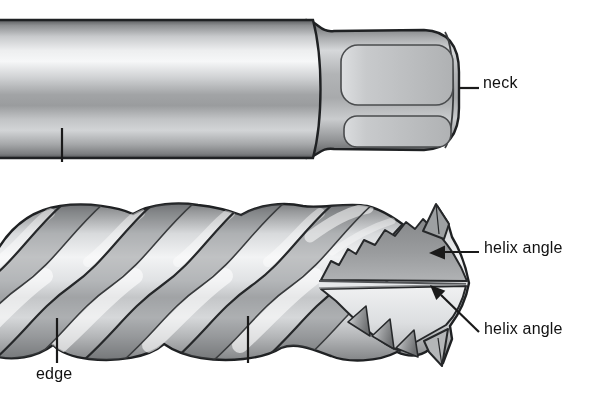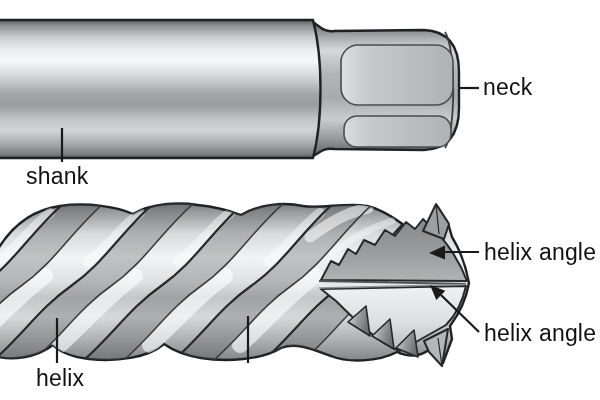--- a/index.html
+++ b/index.html
@@ -6,21 +6,21 @@
   .stage{
     position:relative;
     width:600px;height:400px;
     background:#ffffff;
     overflow:hidden;
     font-family:"Liberation Sans", sans-serif;
   }
   .stage svg{position:absolute;left:0;top:0;}
   .lbl{
     position:absolute;
-    font-size:23px;
+    font-size:16px;
     line-height:1.05;
     color:#111111;
     white-space:nowrap;
     letter-spacing:0.2px;
   }
   .lbl-shank{left:26px;top:164px;}
   .lbl-neck{left:483px;top:75px;}
   .lbl-flute{left:36px;top:366px;}
   .lbl-cutting-edge{left:179px;top:366px;}
   .lbl-helix-top{left:484px;top:240px;}
@@ -181,19 +181,18 @@
       <line x1="248" y1="316" x2="248" y2="363"></line>
       <line x1="479" y1="252" x2="442" y2="252"></line>
       <line x1="479" y1="332" x2="441" y2="295"></line>
     </g>
     <g fill="#1a1a1a">
       <path d="M 429,253 L 445,245.5 L 445,259.5 Z"></path>
       <path d="M 430,285 L 445.3,290.7 L 436.3,300.1 Z"></path>
     </g>
   </svg>
 
-  <div class="lbl lbl-shank">shank</div>
   <div class="lbl lbl-neck">neck</div>
-  <div class="lbl lbl-flute">helix</div>
+  <div class="lbl lbl-flute">edge</div>
   <div class="lbl lbl-helix-top">helix angle</div>
   <div class="lbl lbl-helix-bottom">helix angle</div>
 
 </div>
 
 </body></html>

